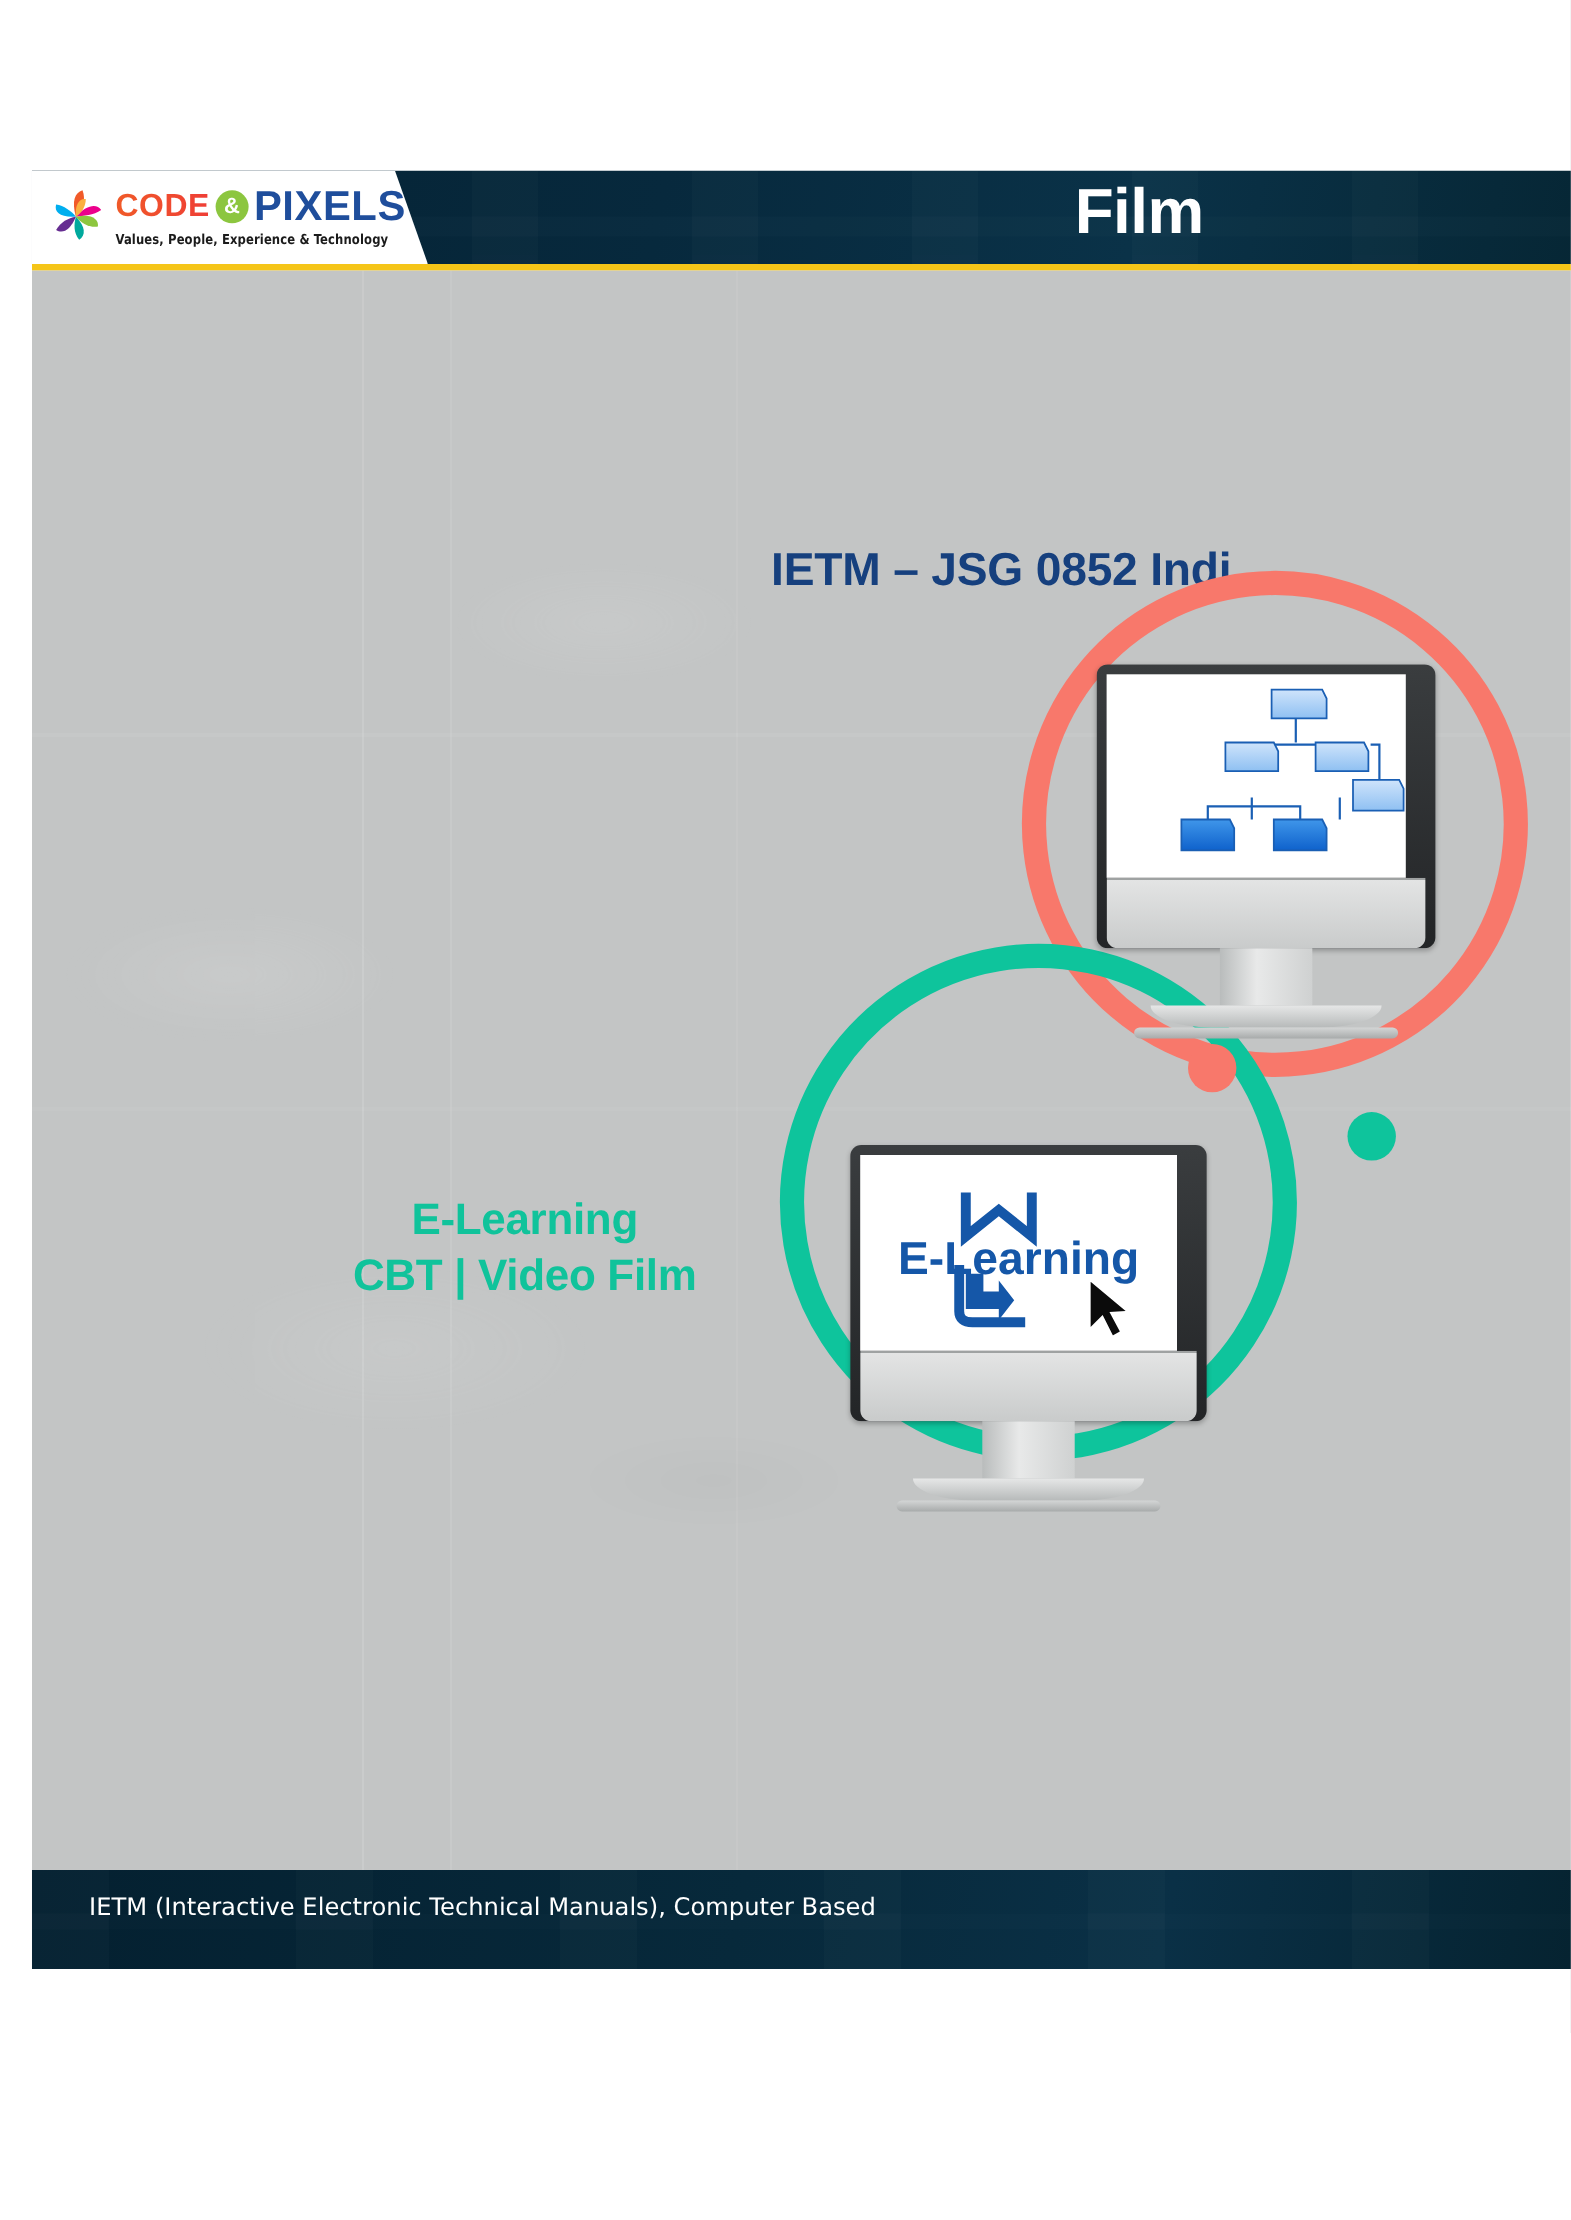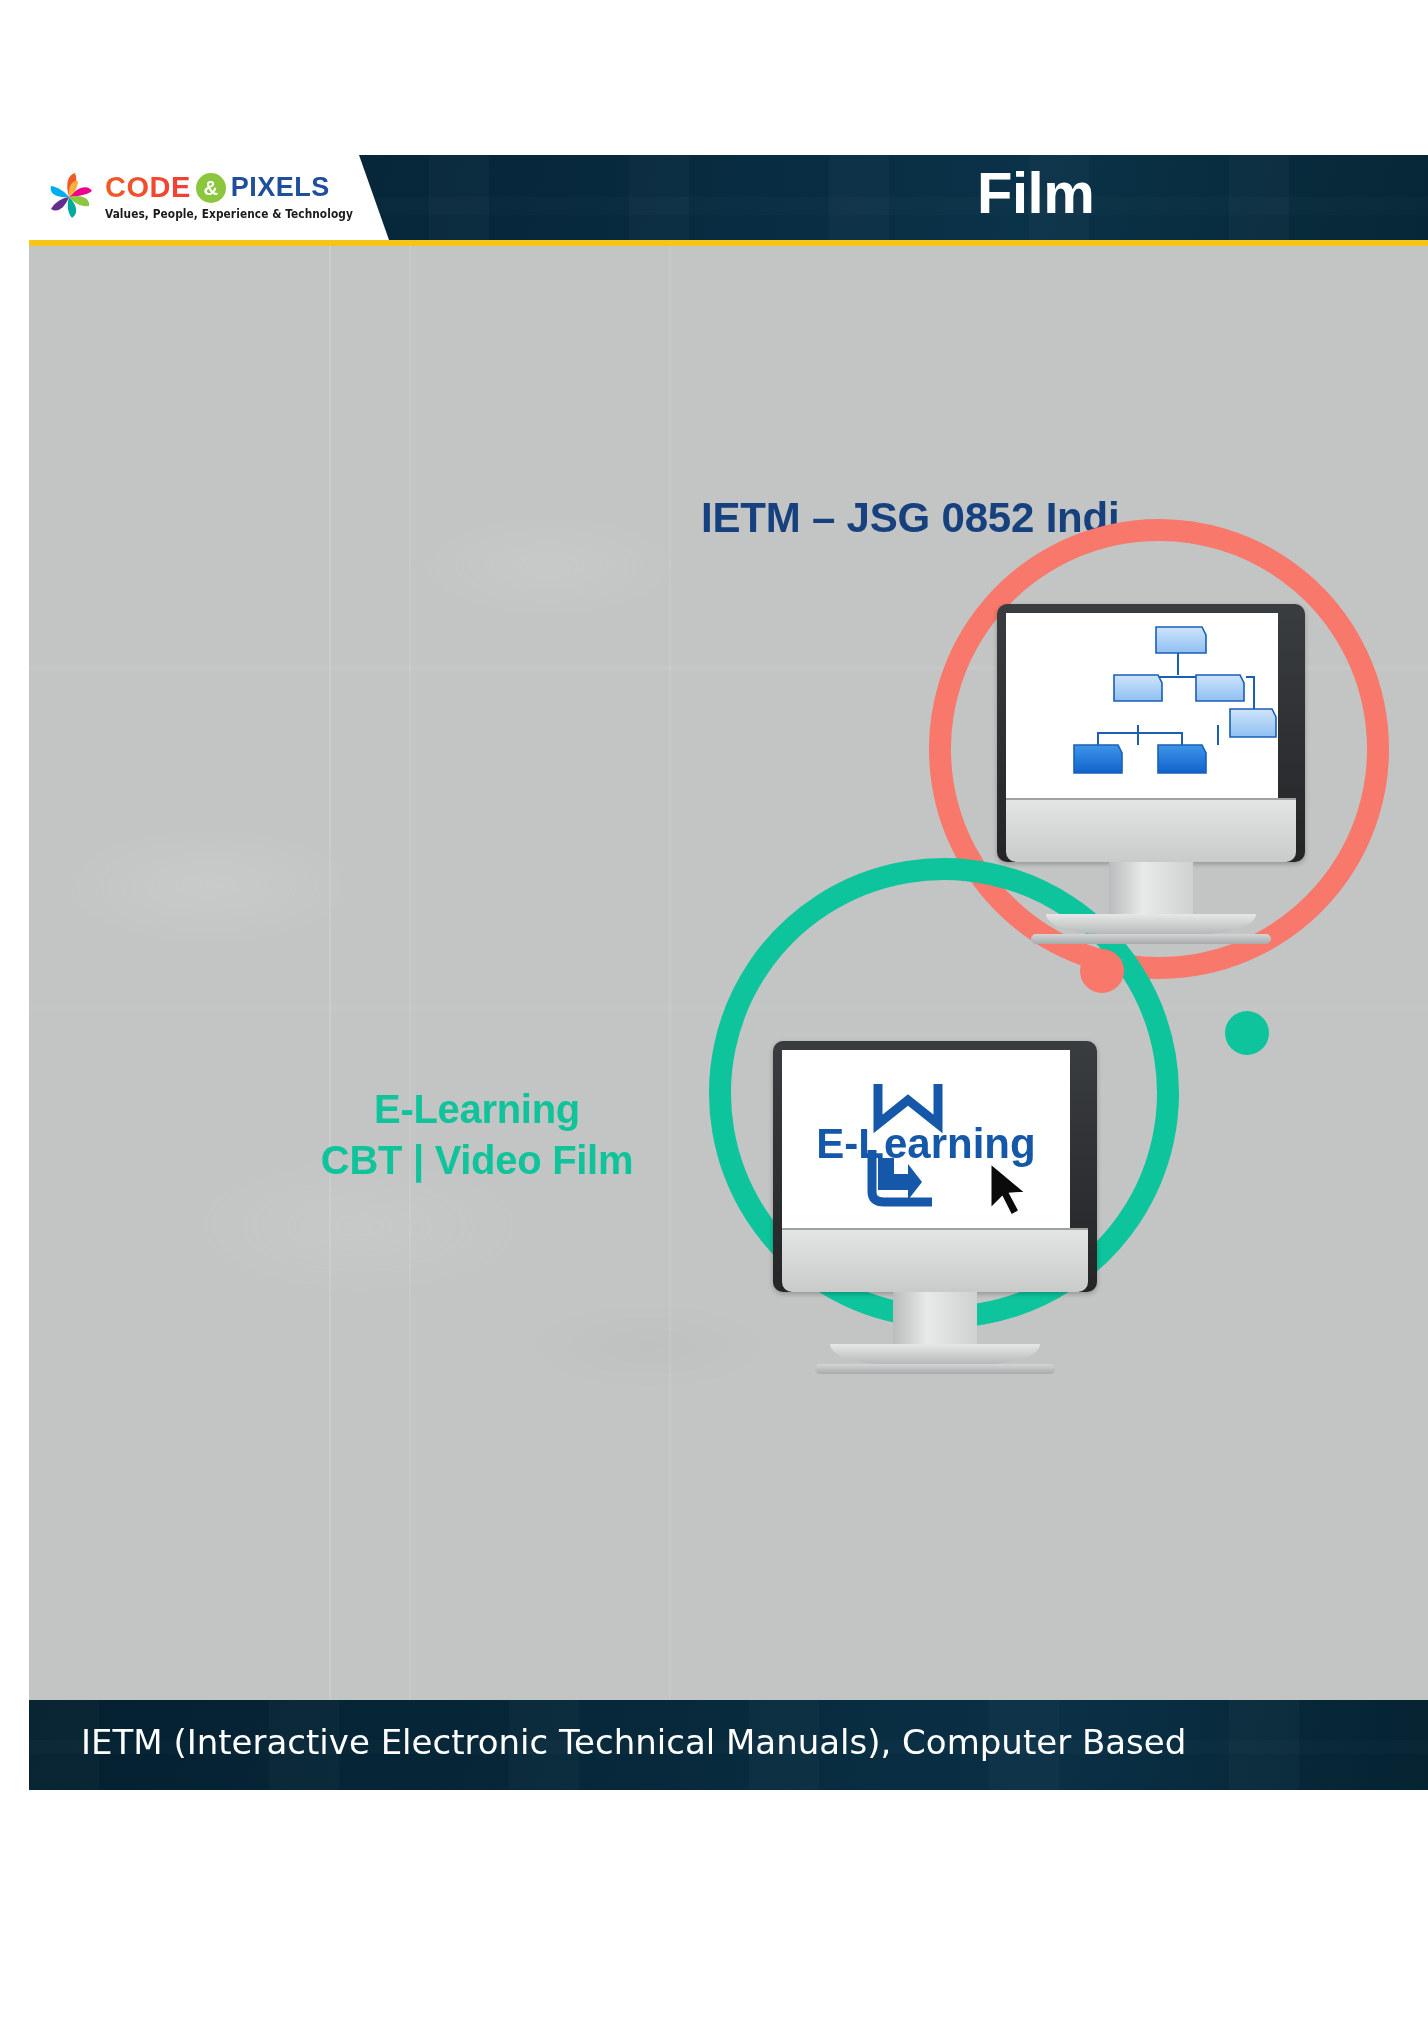--- a/index.html
+++ b/index.html
@@ -37,21 +37,21 @@
     display:flex;align-items:center;
   }
   .logo-inner{display:flex;align-items:center;gap:10px;padding-left:14px;margin-top:-2px;}
   .logo-mark{width:52px;height:52px;position:relative;flex:0 0 auto;}
   .logo-text-wrap{display:flex;flex-direction:column;line-height:1;}
   .logo-word{display:flex;align-items:center;gap:5px;}
   .logo-code{font-size:29px;font-weight:700;letter-spacing:.5px;
     background:linear-gradient(90deg,#f05a28,#ef3e36);-webkit-background-clip:text;background-clip:text;color:transparent;}
   .logo-amp{width:30px;height:30px;border-radius:50%;background:#8cc63f;color:#fff;
     font-size:20px;font-weight:700;display:flex;align-items:center;justify-content:center;}
-  .logo-pixels{font-size:27px;font-weight:700;letter-spacing:.5px;color:#1f4e9c;}
+  .logo-pixels{font-size:38px;font-weight:700;letter-spacing:.5px;color:#1f4e9c;}
   .logo-tag{font-size:12.5px;color:#1b1b1b;letter-spacing:.1px;margin-top:5px;
     font-family:"DejaVu Sans Condensed","Liberation Sans",sans-serif;font-weight:600;
     transform:scaleX(.94);transform-origin:left center;}
   .header-title{
     position:absolute;left:948px;top:4px;
     font-size:58px;font-weight:700;color:#ffffff;white-space:nowrap;letter-spacing:-.5px;
   }
 
   
   .body-area{
@@ -131,21 +131,21 @@
     background:linear-gradient(100deg,#042030 0%,#07293b 45%,#0a3046 72%,#05222f 100%);
     overflow:hidden;
   }
   .footer-texture{position:absolute;inset:0;opacity:.45;
     background:
       linear-gradient(90deg,rgba(255,255,255,.05) 0 70px,transparent 70px 170px),
       linear-gradient(0deg,rgba(255,255,255,.03) 0 14px,transparent 14px 40px);
     background-size:240px 100%,100% 54px;}
   .footer-text{
     position:absolute;left:52px;top:22px;
-    font-size:34px;color:#ffffff;white-space:nowrap;font-weight:400;letter-spacing:0px;
+    font-size:22px;color:#ffffff;white-space:nowrap;font-weight:400;letter-spacing:0px;
     font-family:"DejaVu Sans","Liberation Sans",sans-serif;
   }
 </style>
 </head>
 <body>
 
 <div class="slide">
 
   <div class="header">
     <div class="header-texture"></div>

